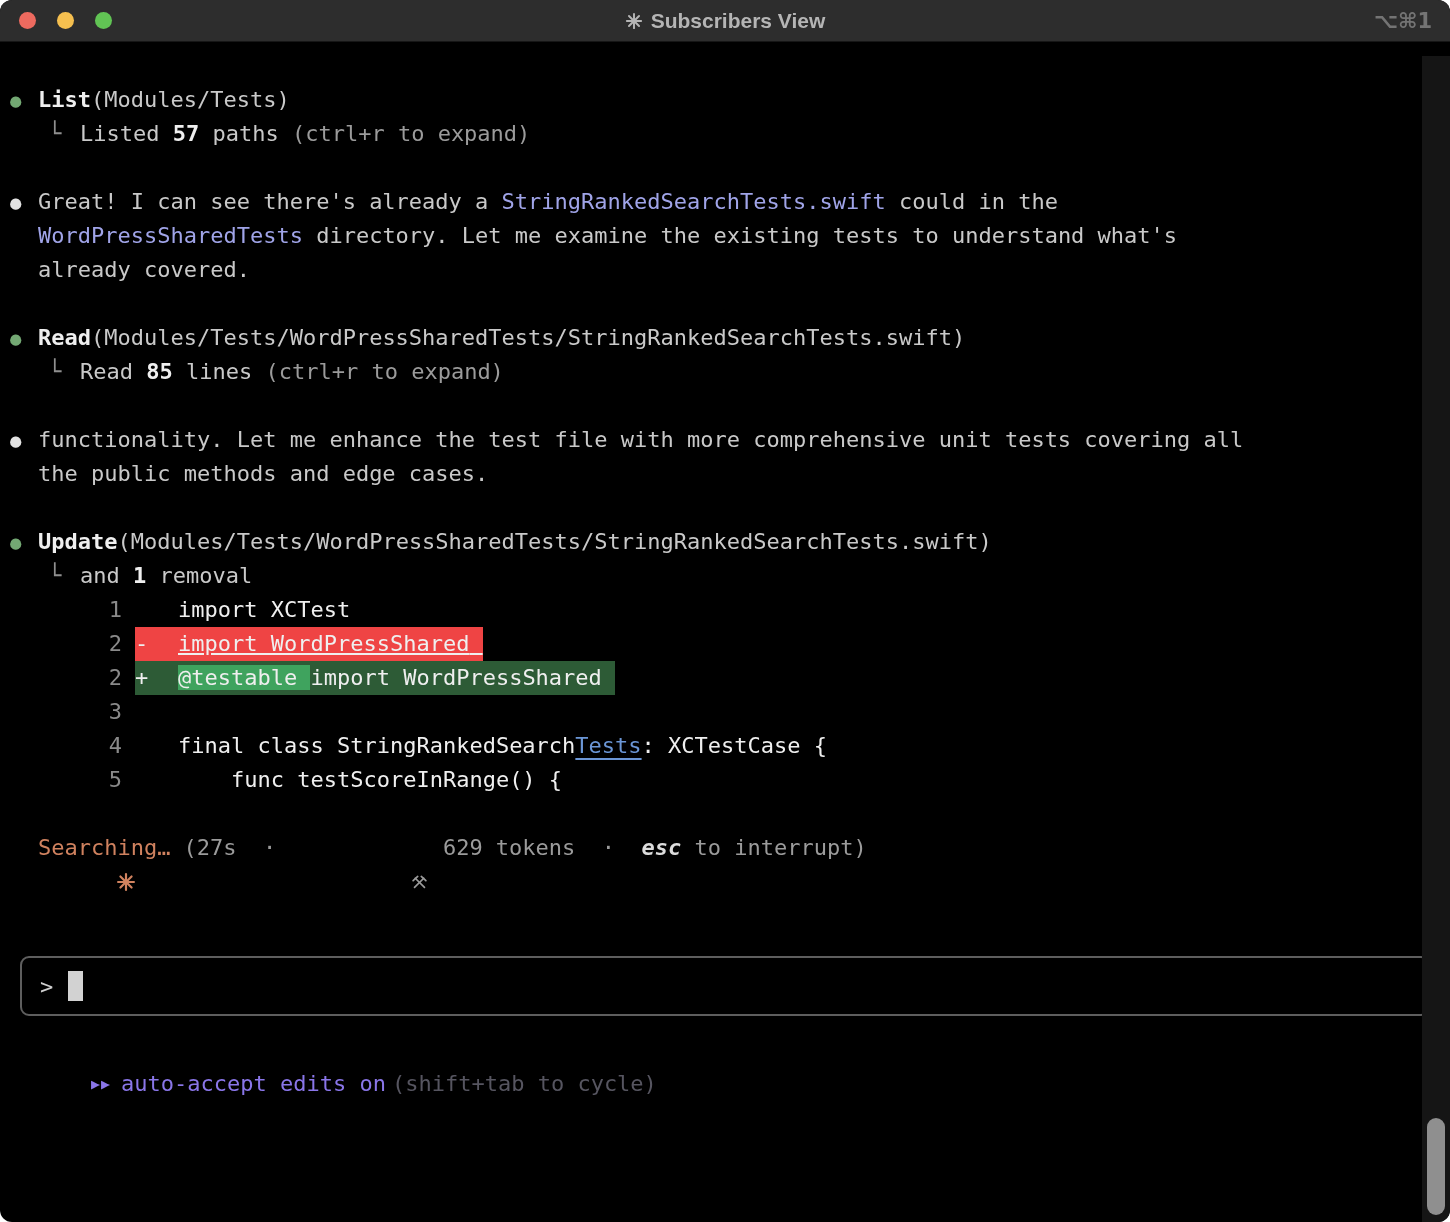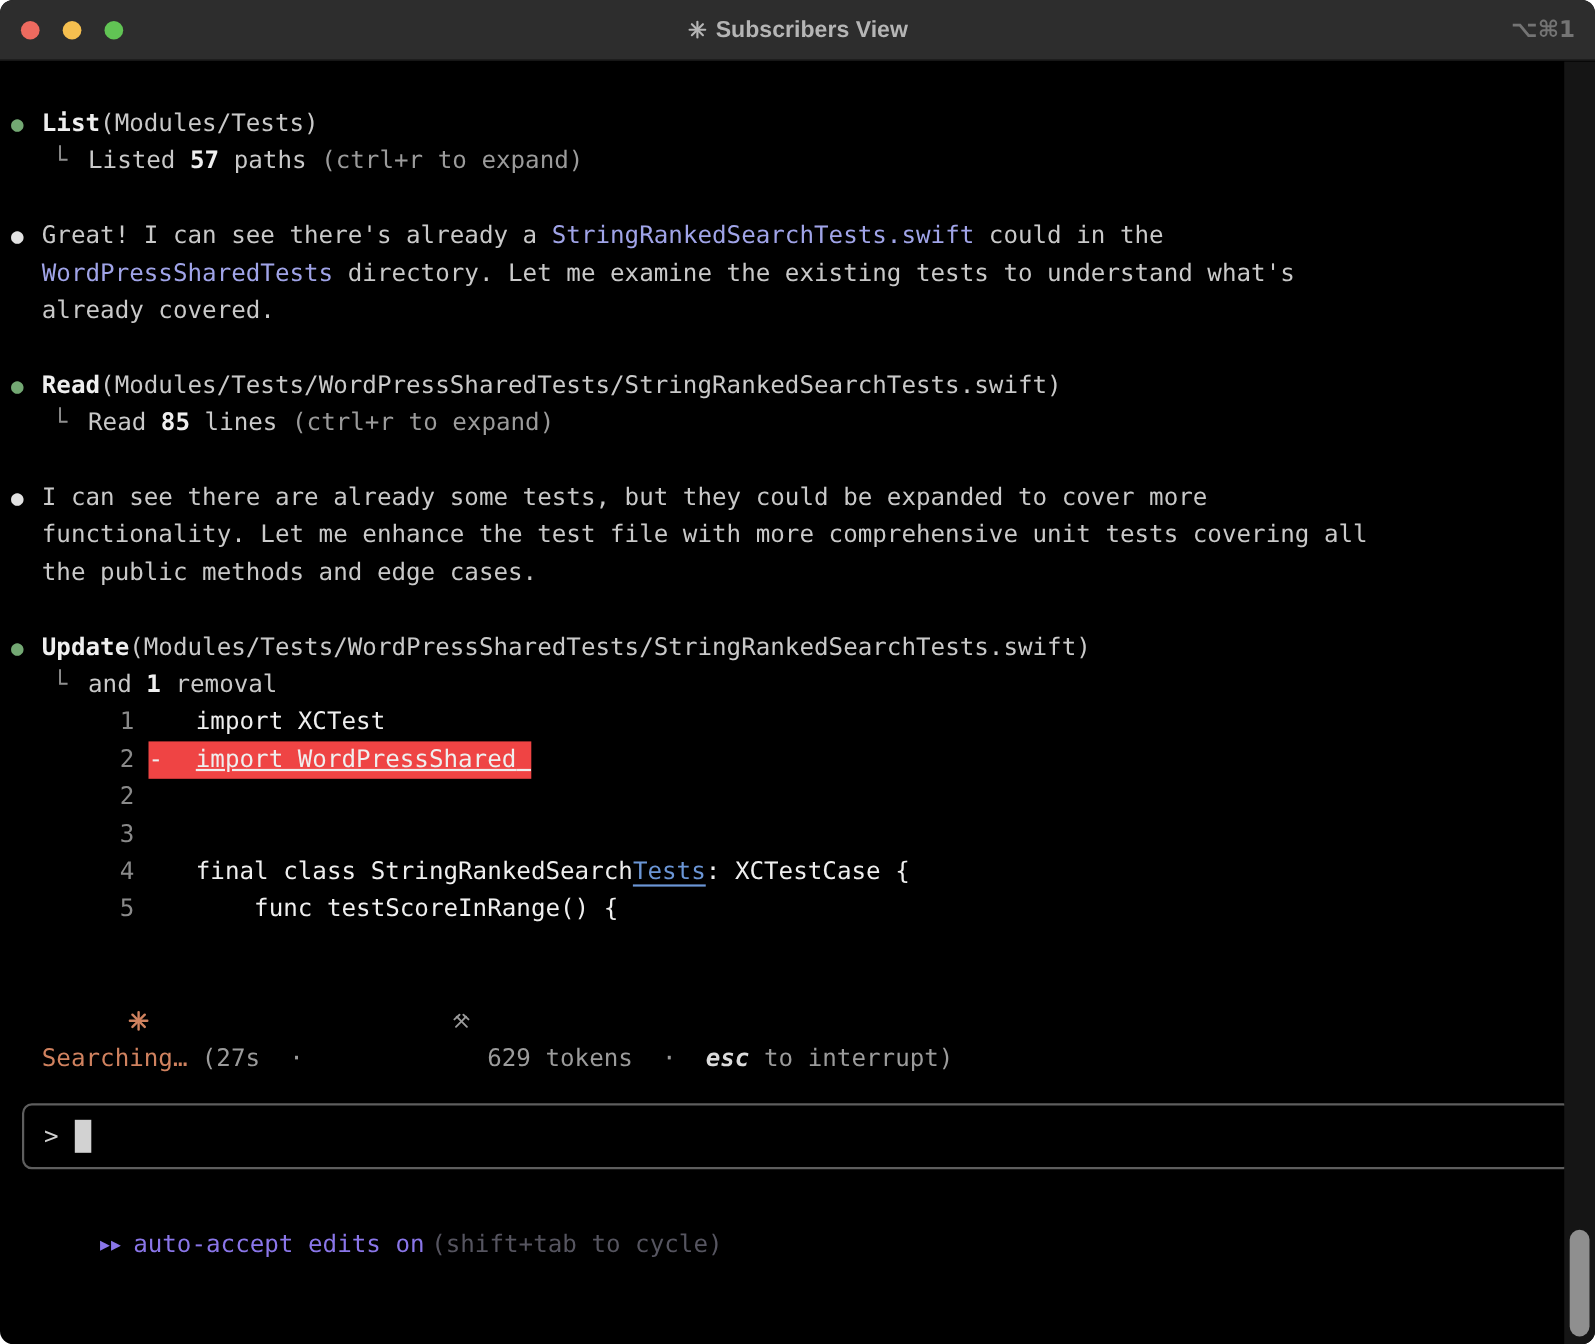--- a/index.html
+++ b/index.html
@@ -6,21 +6,21 @@
   html,body { background:#ffffff; }
   body { width:1450px; height:1222px; font-family:"DejaVu Sans Mono", monospace; }
 
   .window {
     position:relative; width:1450px; height:1222px;
     background:#000000; border-radius:12px; overflow:hidden;
   }
 
   
   .titlebar {
-    position:relative; height:55px; background:#2d2d2d;
+    position:relative; height:42px; background:#2d2d2d;
     display:flex; align-items:center; border-bottom:1px solid #161616;
   }
   .traffic { display:flex; gap:21px; padding-left:19px; }
   .light { width:17px; height:17px; border-radius:50%; }
   .light.red { background:#ed6a5f; }
   .light.yellow { background:#f5bf4f; }
   .light.green { background:#61c454; }
   .title-center {
     position:absolute; left:0; right:0; text-align:center;
     color:#b5b5b5; font:bold 21px/55px "Liberation Sans", sans-serif;
@@ -54,21 +54,21 @@
   .diffrow { display:flex; white-space:pre; }
   .gutter { flex:none; width:84px; text-align:right; color:#8a8a8a; }
   .dcontent { margin-left:13px; color:#efefef; }
   .sign { display:inline-block; width:43px; }
   .dcontent.removed { background:#ef4444;text-decoration:underline; }
   .dcontent.added { background:#2d5b36; }
   .hl { background:#3fa35e; }
   .code-link { color:#6b96d6; text-decoration:underline; text-underline-offset:5px; }
 
   
-  .status { display:flex; align-items:flex-end; margin-bottom:0; white-space:pre; }
+  .status { display:flex; align-items:flex-start; margin-bottom:0; white-space:pre; }
   .status-icon { width:28px; flex:none; color:#d0825f; }
   .status-label { color:#d0825f; margin-right:13px; }
   .status-gray { color:#9b9b9b; }
   .tokens-icon { color:#9b9b9b; margin:0 2px; }
   .esc { font-weight:bold; color:#dcdcdc;font-style:italic; }
 
   
   .input-box {
     margin:23px 20px 0 20px; height:60px;
     border:2px solid #5e5e5e; border-radius:9px;
@@ -147,21 +147,20 @@
         <div class="sub">
           <span class="connector">└</span>
           <div class="line"><span>Read </span><span class="bold">85</span><span> lines </span><span class="dim">(ctrl+r to expand)</span></div>
         </div>
       </div>
     </div>
 
     <div class="entry">
       <span class="bullet white">●</span>
       <div class="entry-body">
-        <div class="line">I can see there are already some tests, but they could be expanded to cover more</div>
         <div class="line">functionality. Let me enhance the test file with more comprehensive unit tests covering all</div>
         <div class="line">the public methods and edge cases.</div>
       </div>
     </div>
 
     <div class="entry" style="margin-bottom:34px">
       <span class="bullet green">●</span>
       <div class="entry-body">
         <div class="line"><span class="bold">Update</span><span>(Modules/Tests/WordPressSharedTests/StringRankedSearchTests.swift)</span></div>
         <div class="sub">
@@ -175,20 +174,21 @@
           <div class="diffrow">
             <span class="gutter">1</span>
             <span class="dcontent"><span class="sign"> </span><span>import XCTest</span></span>
           </div>
           <div class="diffrow">
             <span class="gutter">2</span>
             <span class="dcontent removed"><span class="sign">-</span><span>import WordPressShared</span> </span>
           </div>
           <div class="diffrow">
             <span class="gutter">2</span>
+            <span class="dcontent added"><span class="sign">+</span><span class="hl">@testable </span><span>import WordPressShared</span> </span>
           </div>
           <div class="diffrow">
             <span class="gutter">3</span>
             <span class="dcontent"><span class="sign"> </span><span></span></span>
           </div>
           <div class="diffrow">
             <span class="gutter">4</span>
             <span class="dcontent"><span class="sign"> </span><span>final class StringRankedSearch</span><span class="code-link">Tests</span><span>: XCTestCase {</span></span>
           </div>
           <div class="diffrow">

